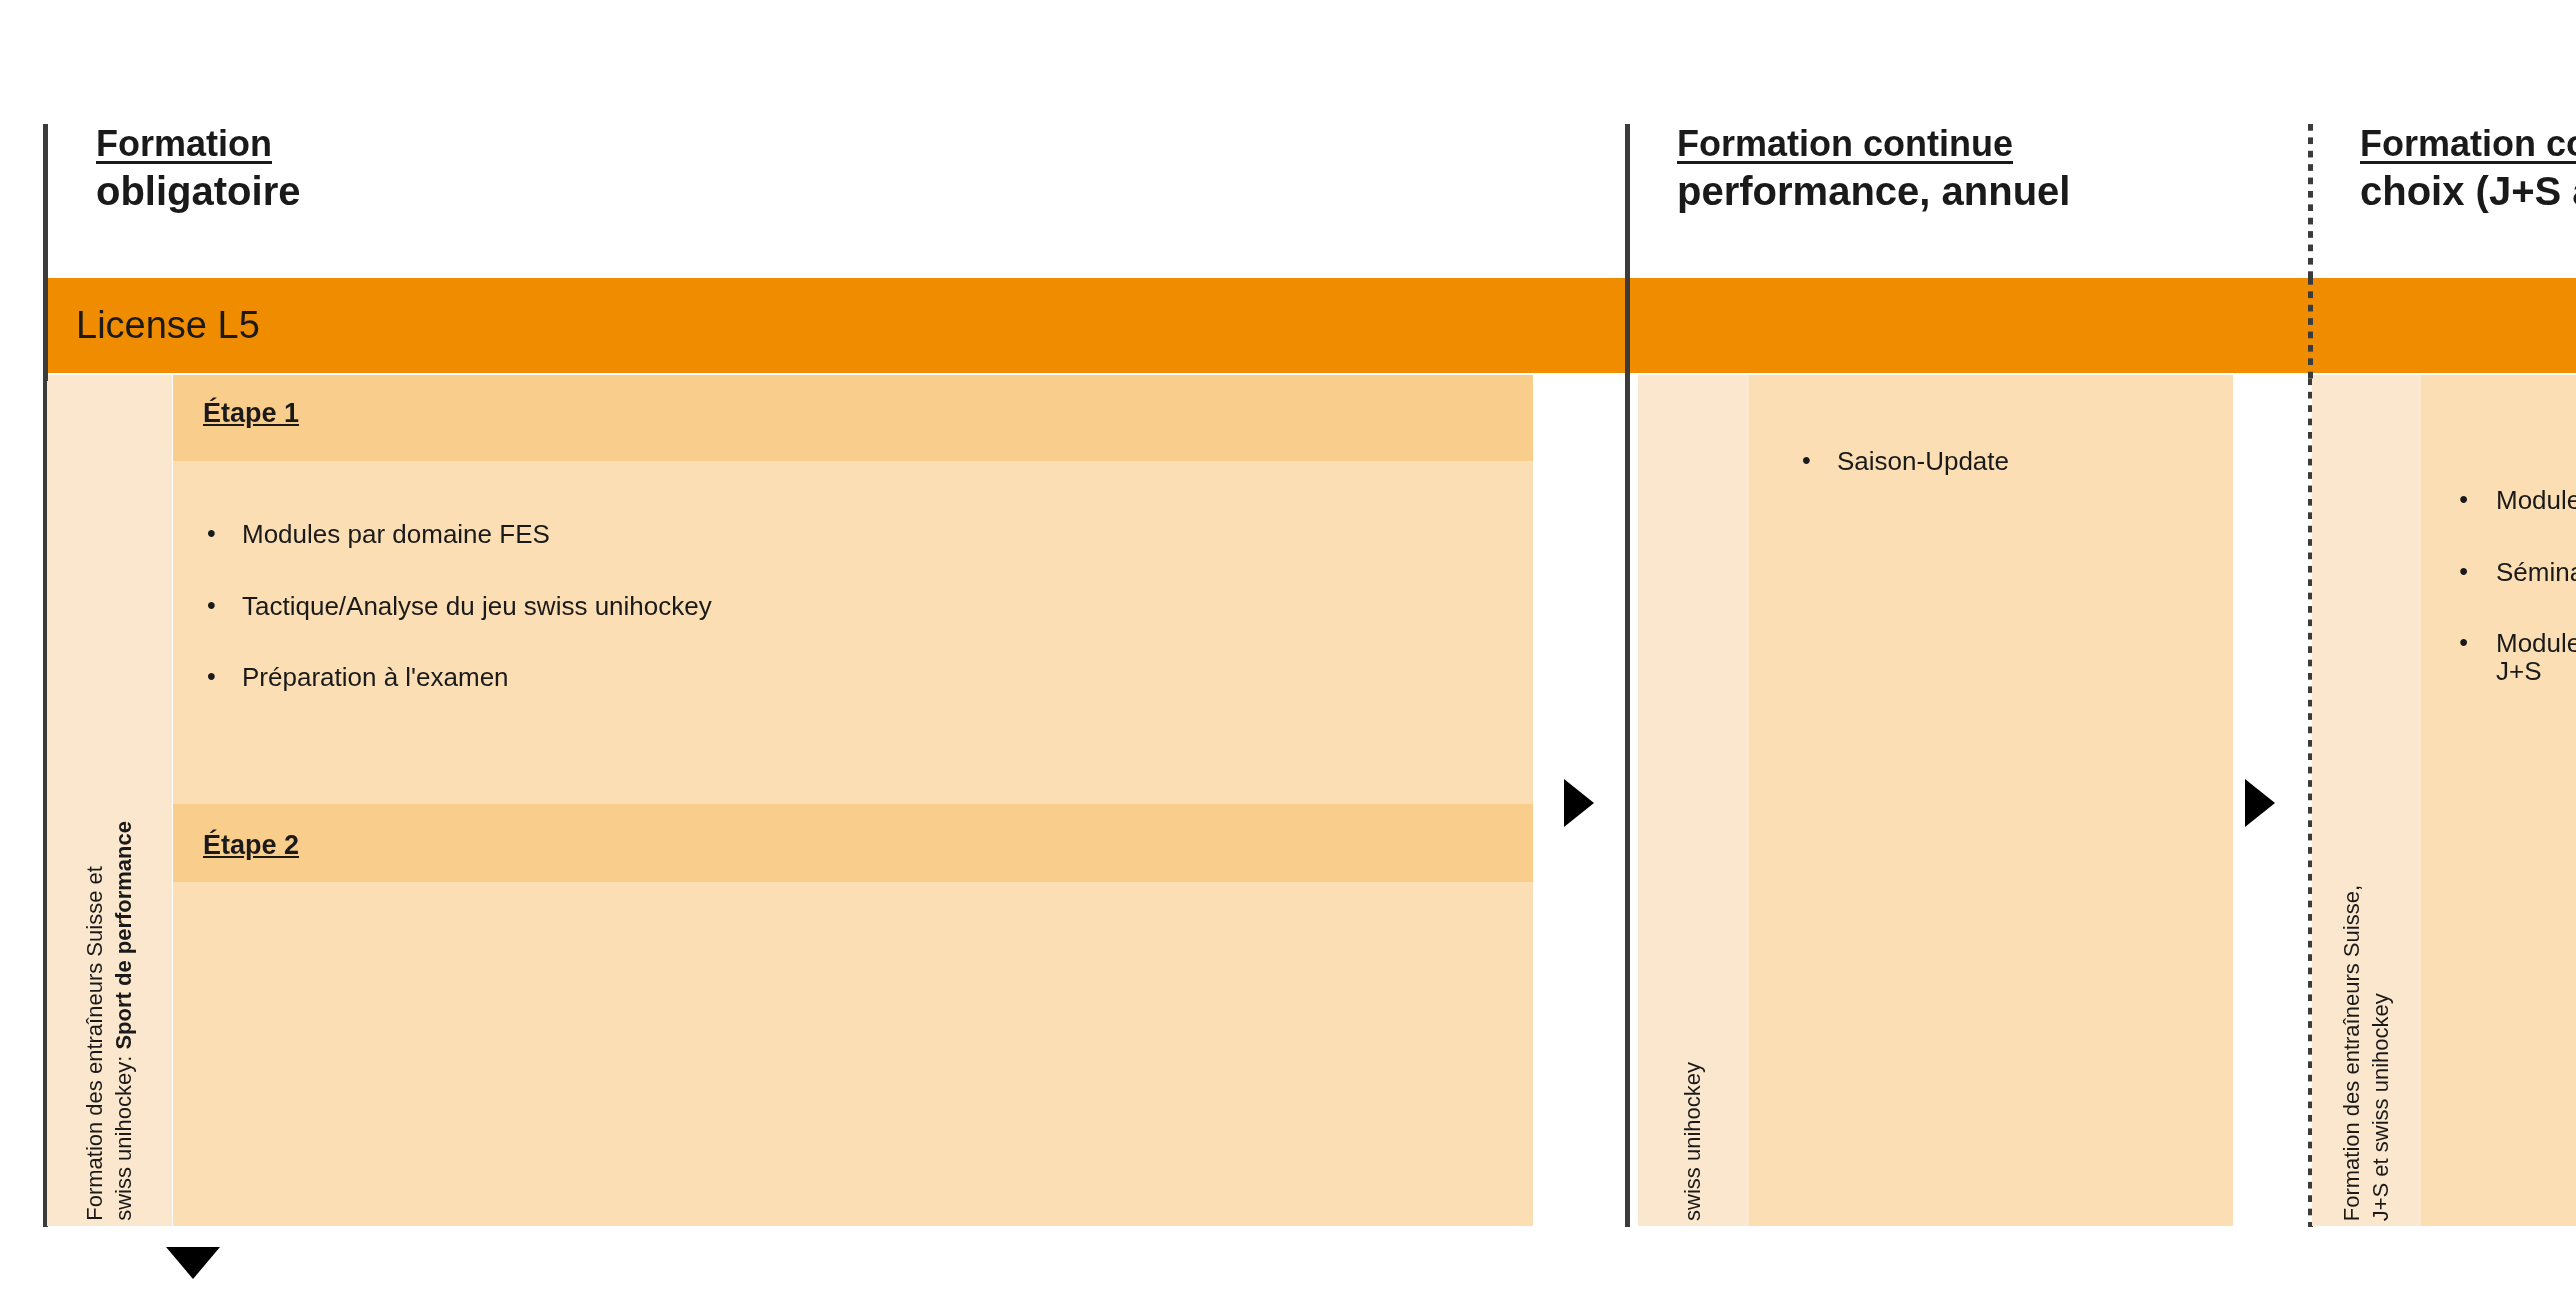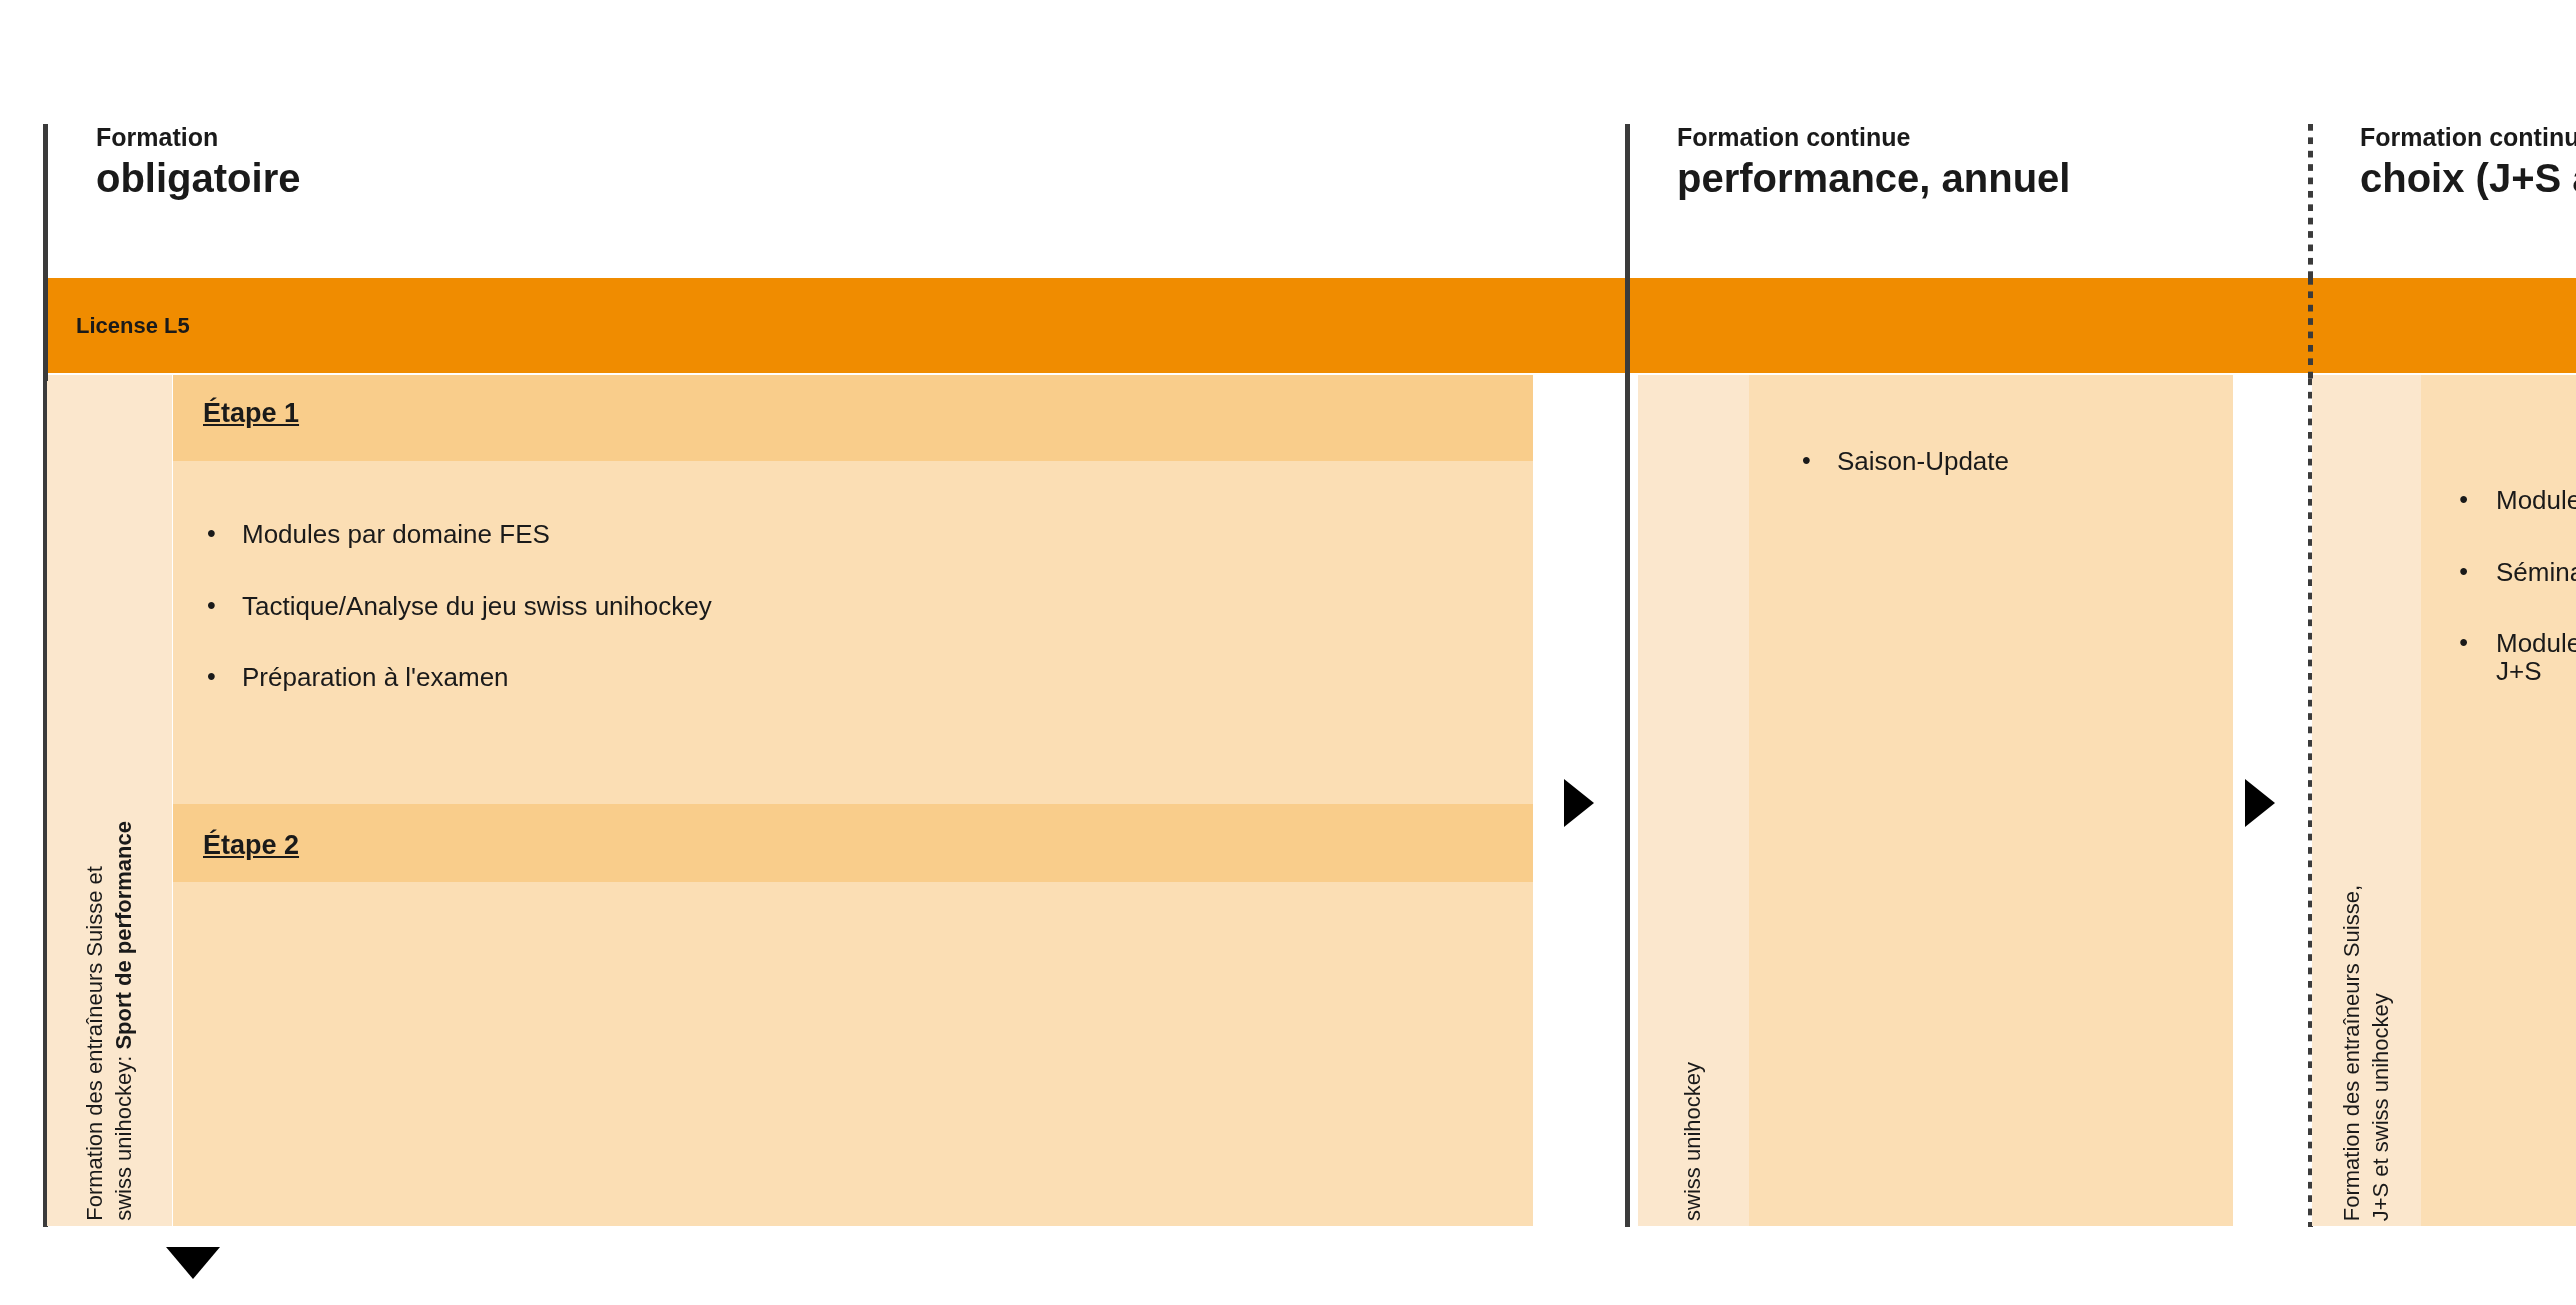--- a/index.html
+++ b/index.html
@@ -33,44 +33,45 @@
     background-repeat: repeat-y;
   }
 
   
   .col-header {
     position: absolute;
     line-height: 1.18;
   }
   .col-header .hl1 {
     display: inline-block;
-    font-size: 25px;
+    font-size: 36px;
     font-weight: bold;
+    text-decoration: underline;
     text-underline-offset: 4.6px;
     text-decoration-thickness: 2.6px;
     white-space: nowrap;
   }
   .col-header .hl2 {
     display: block;
     font-size: 40px;
     font-weight: bold;
     white-space: nowrap;
     margin-top: 2.1px;
   }
 
   
   #license-band {
     position: absolute;
     background: #f08c00;
     display: flex;
     align-items: center;
   }
   #license-band .label {
-    font-size: 22px;
-    font-weight: bold;
+    font-size: 38px;
+    font-weight: normal;
     color: #1a1a1a;
     margin-left: 29px;
   }
 
   
   .panel {
     position: absolute;
   }
   .tone-pale   { background: #fbe7cd; }   
   .tone-mid    { background: #fbdeb4; }   

